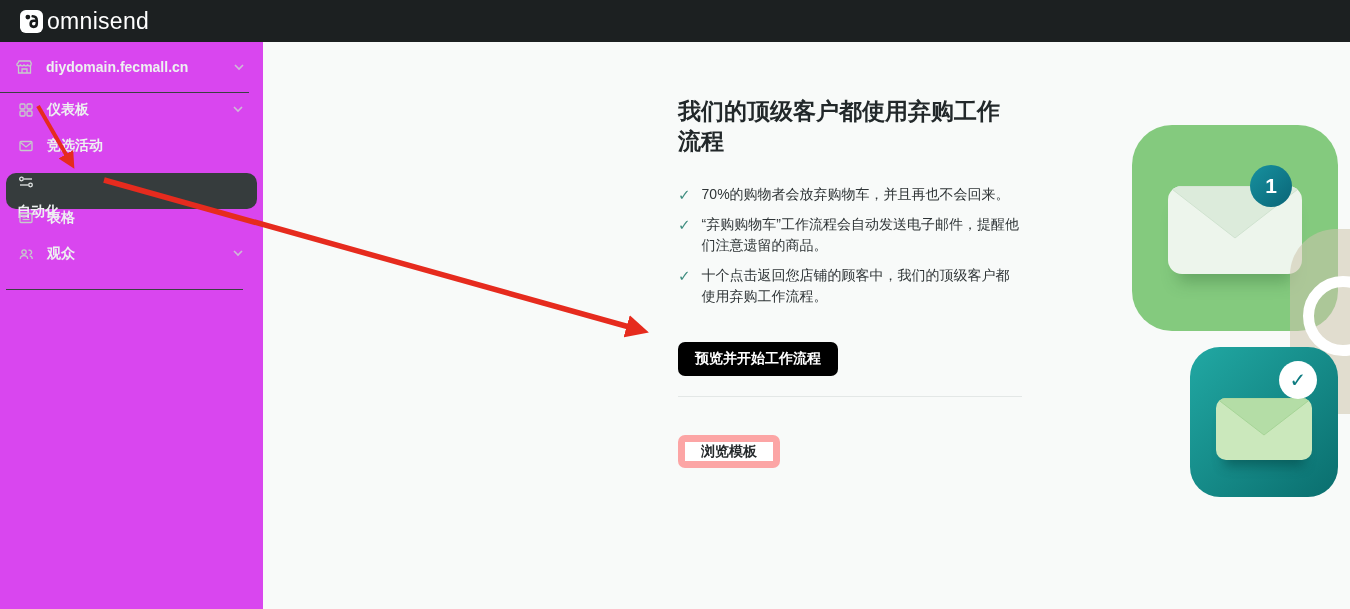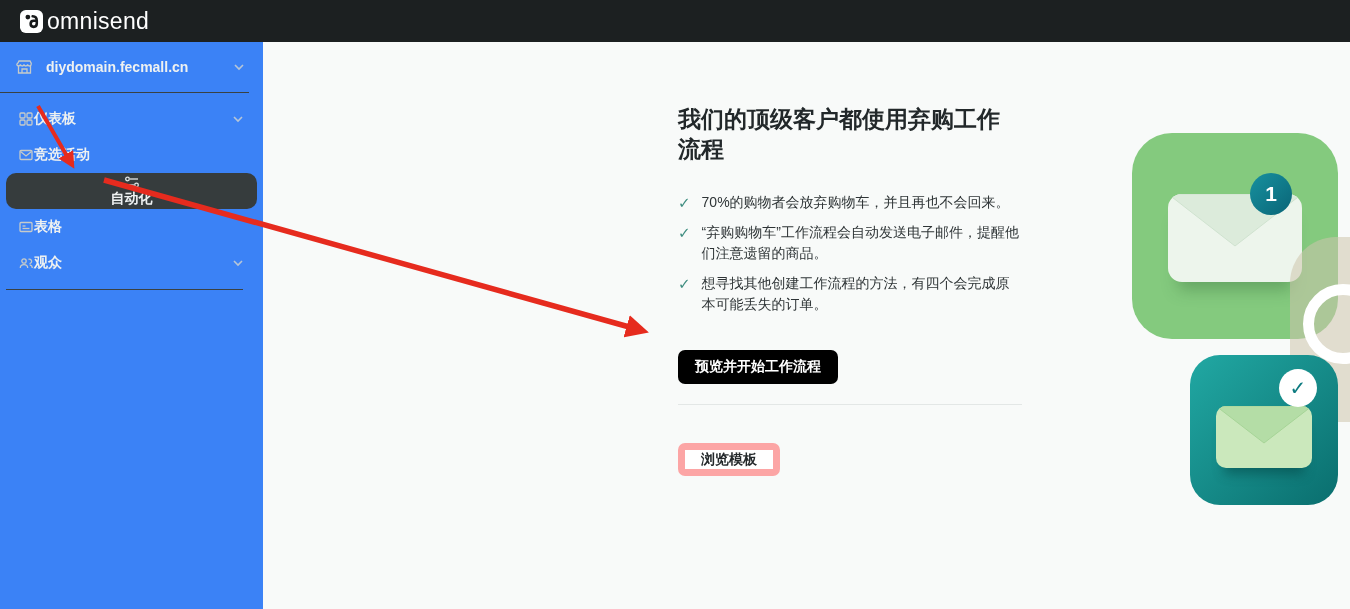--- a/index.html
+++ b/index.html
@@ -14,38 +14,38 @@
   .topbar {
     position:absolute; left:0; top:0; width:1350px; height:42px;
     background:#1c2021; display:flex; align-items:center; padding-left:20px; z-index:10;
   }
   .logo { display:flex; align-items:center; gap:4px; cursor:pointer; }
   .logo-mark { width:23px; height:23px; }
   .logo-text { color:#fff; font-size:23px; font-weight:500; letter-spacing:.3px; }
   
   .sidebar {
     position:absolute; left:0; top:42px; width:263px; height:567px;
-    background:#3b82f6; z-index:5; color:#eef1f1;
+    background:#d946ef; z-index:5; color:#eef1f1;
   }
   .store-row { height:50px; display:flex; align-items:center; gap:13px; padding:0 16px; cursor:pointer; }
   .store-label { flex:1; font-size:14px; font-weight:700; white-space:nowrap; overflow:hidden; }
   .sb-divider { height:1px; background:#3a4142; margin:0 14px 6px 0; }
   .menu { padding:2px 6px 0 6px; }
   .sb-item {
-    height:36px; display:flex; align-items:center; 
+    height:36px; display:flex; align-items:flex-start; gap:13px;
     padding:0 11px; border-radius:10px; cursor:pointer;
     font-size:14px; font-weight:600;
   }
   .sb-item .lbl { flex:1; }
   .sb-item.active { background:#363c3d;flex-direction:column; }
   .sb-icon { width:17px; height:17px; flex:0 0 17px; display:flex; align-items:center; justify-content:center; }
   .sb-icon svg, .chev svg { display:block; }
   .chev { width:16px; height:16px; opacity:.85; }
   
-  .main { position:absolute; left:263px; top:42px; width:1087px; height:453px;padding-left:36px; }
+  .main { position:absolute; left:263px; top:34px; width:1087px; height:453px;padding-left:36px; }
   .col { position:absolute; left:415px; top:62px; width:344px; }
   .page-title { font-size:23px; line-height:30px; font-weight:700; color:#22282a; margin-bottom:28px; }
   .bullet { display:flex; gap:11px; margin-bottom:9px; }
   .bullet .chk { color:#3f8d80; font-size:15px; font-weight:700; line-height:21px; }
   .bullet .txt { font-size:14px; line-height:21px; color:#2e3436; }
   .btn-primary {
     margin-top:26px; display:inline-block; border:none; cursor:pointer;
     background:#000000; color:#fff; font-weight:700; font-size:14px;
     height:34px; padding:0 17px; border-radius:7px;
     font-family:inherit;
@@ -214,21 +214,21 @@
     <div class="bullet">
       <span class="chk">✓</span>
       <span class="txt">70%的购物者会放弃购物车，并且再也不会回来。</span>
     </div>
     <div class="bullet">
       <span class="chk">✓</span>
       <span class="txt">“弃购购物车”工作流程会自动发送电子邮件，提醒他们注意遗留的商品。</span>
     </div>
     <div class="bullet">
       <span class="chk">✓</span>
-      <span class="txt">想寻找其他创建工作流程的方法，有四个会完成原本可能丢失的订单。</span>
+      <span class="txt">十个点击返回您店铺的顾客中，我们的顶级客户都使用弃购工作流程。</span>
     </div>
 
     <button class="btn-primary">预览并开始工作流程</button>
 
     <div class="hr"></div>
 
 
     <button class="btn-secondary">浏览模板</button>
   </div>
 

